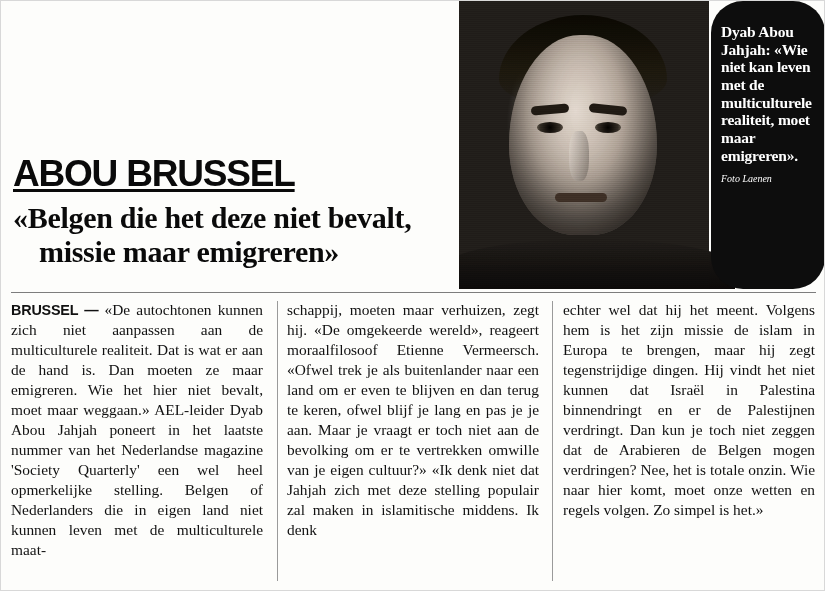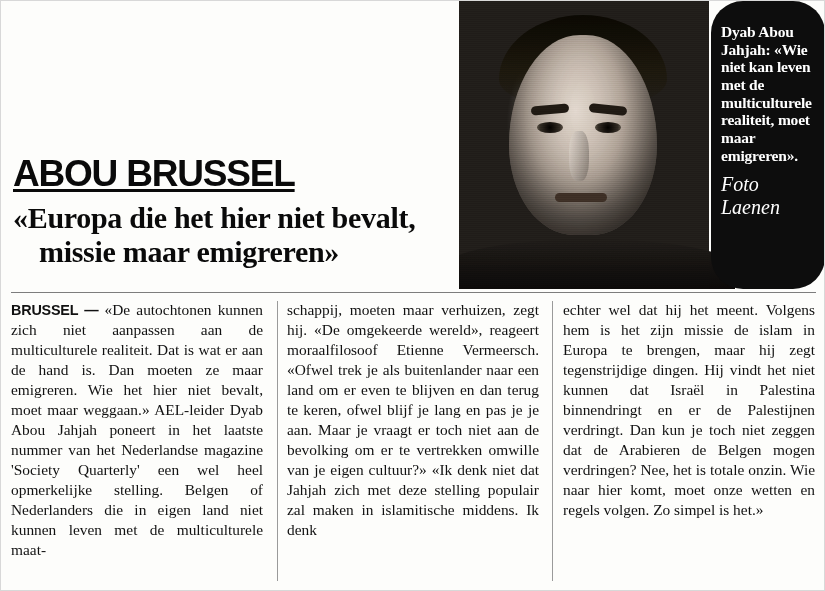--- a/index.html
+++ b/index.html
@@ -121,21 +121,21 @@
   .caption-text {
     font-weight: bold;
     font-size: 15.5px;
     line-height: 1.14;
     letter-spacing: -0.2px;
   }
   .caption-credit {
     margin-top: 9px;
     font-style: italic;
     font-weight: normal;
-    font-size: 20px;
+    font-size: 10px;
   }
 
   
   .masthead {
     position: absolute;
     left: 12px;
     top: 152px;
     width: 436px;
   }
   .kicker {
@@ -226,21 +226,21 @@
 
     <div class="caption">
       <div class="caption-text">Dyab Abou Jahjah: «Wie niet kan leven met de multiculturele realiteit, moet maar emigreren».</div>
       <div class="caption-credit">Foto Laenen</div>
     </div>
   </div>
 
   <div class="masthead">
     <h1 class="kicker">ABOU BRUSSEL</h1>
     <h2 class="headline">
-      <span class="l1">«Europa die het hier niet bevalt,</span>
+      <span class="l1">«Belgen die het deze niet bevalt,</span>
       <span class="l2">missie maar emigreren»</span>
     </h2>
   </div>
 
   <div class="rule-top"></div>
   <div class="vrule v1"></div>
   <div class="vrule v2"></div>
 
   <div class="cols">
     <div class="col">

